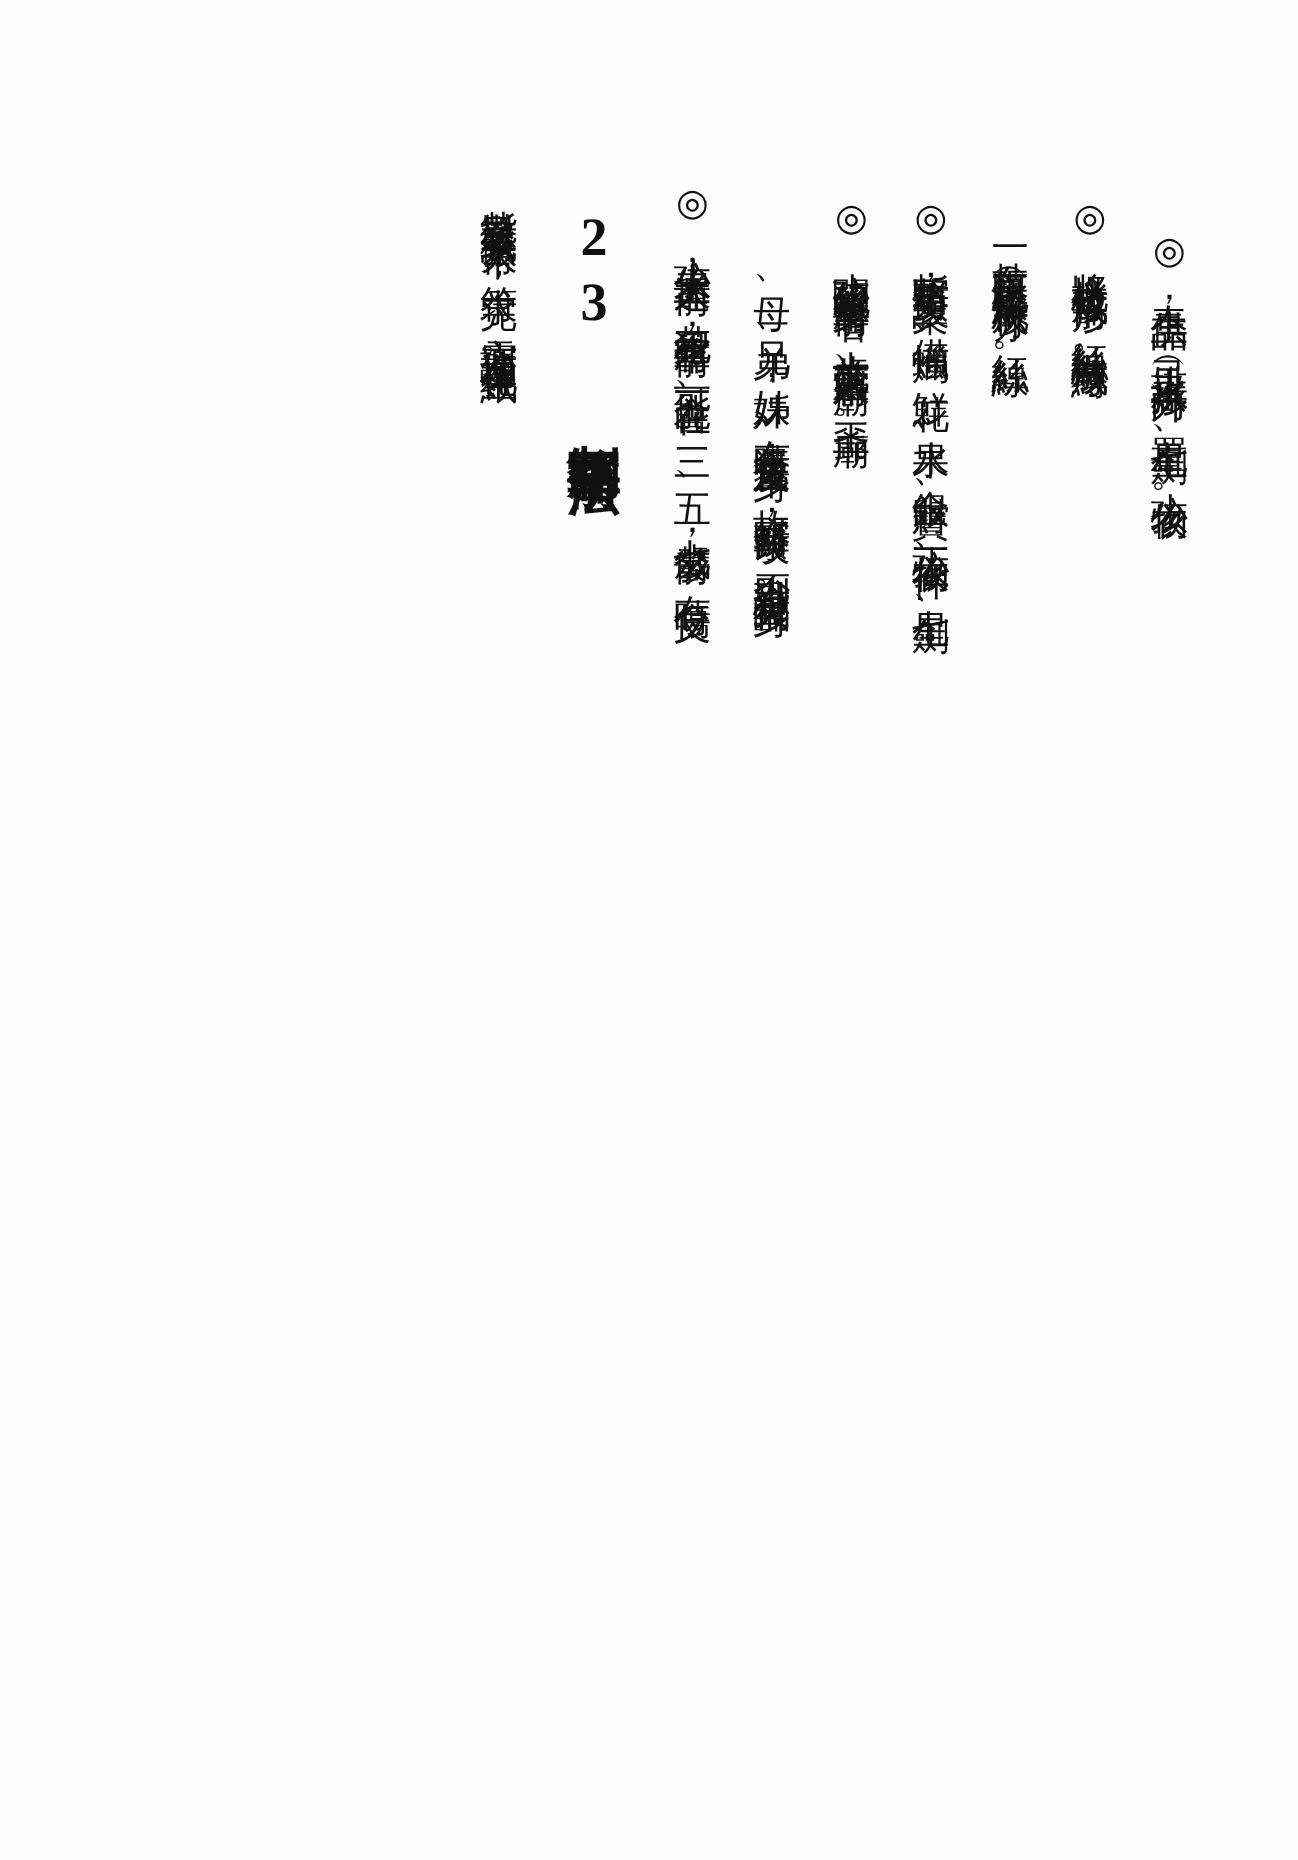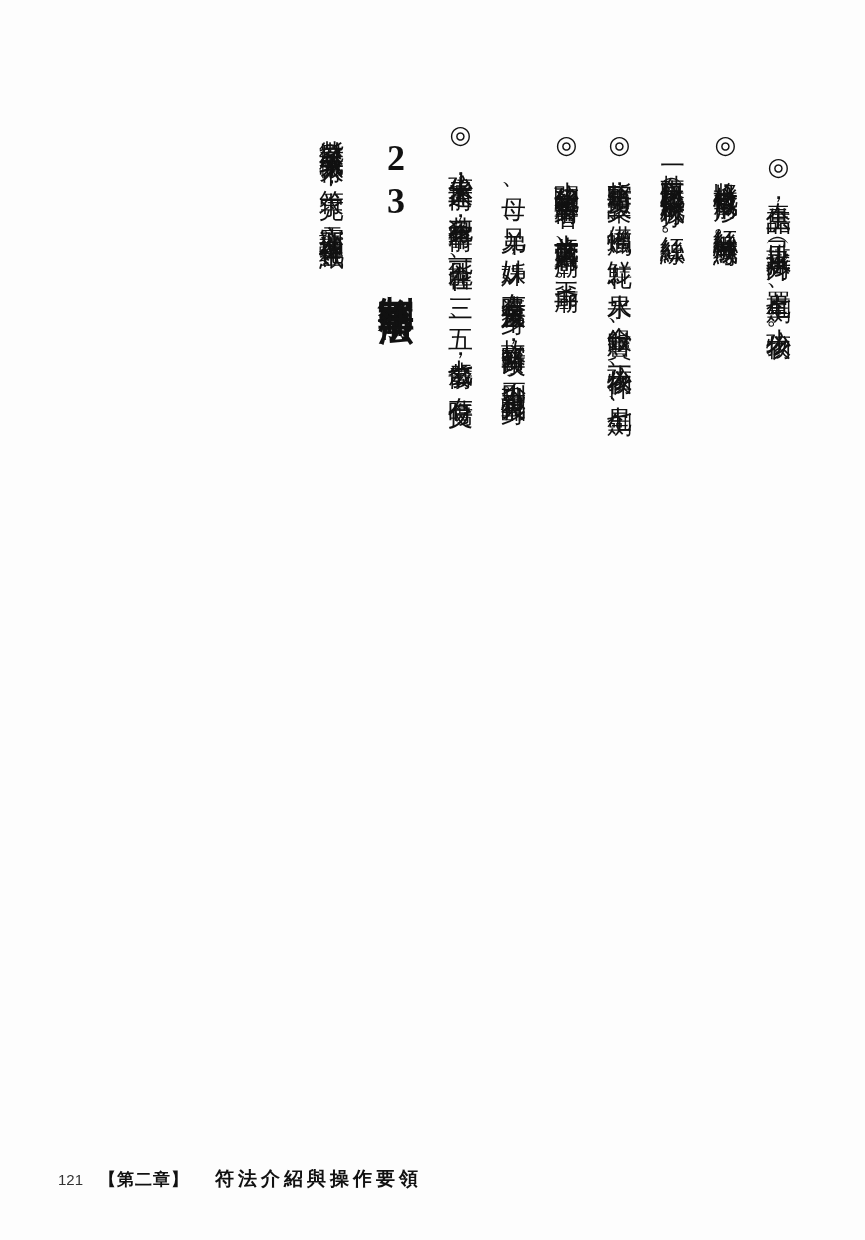--- a/index.html
+++ b/index.html
@@ -110,19 +110,14 @@
     <div class="vline indent3">◎斬將軍箭須設案，備蠟燭、鮮花、水果、金銀財寶、小孩衣物一件、七星劍、</div>
 
     <div class="vline indent2">一枝向東之桃枝（一般桃枝亦可）、紅絲線。</div>
 
     <div class="vline indent3">◎將桃枝做成弓箭形，紅絲線做成縛弓。</div>
 
     <div class="vline indent2">◎奉上供品，弓排上（拱形向外），置七星劍、小孩衣物。</div>
 
   </div>
 
-  <div class="footer">
-    <span class="page-num">121</span>
-    <span class="chapter-tag">【第二章】</span>
-    <span class="chapter-title">符法介紹與操作要領</span>
-  </div>
 
 </div>
 
 </body></html>

